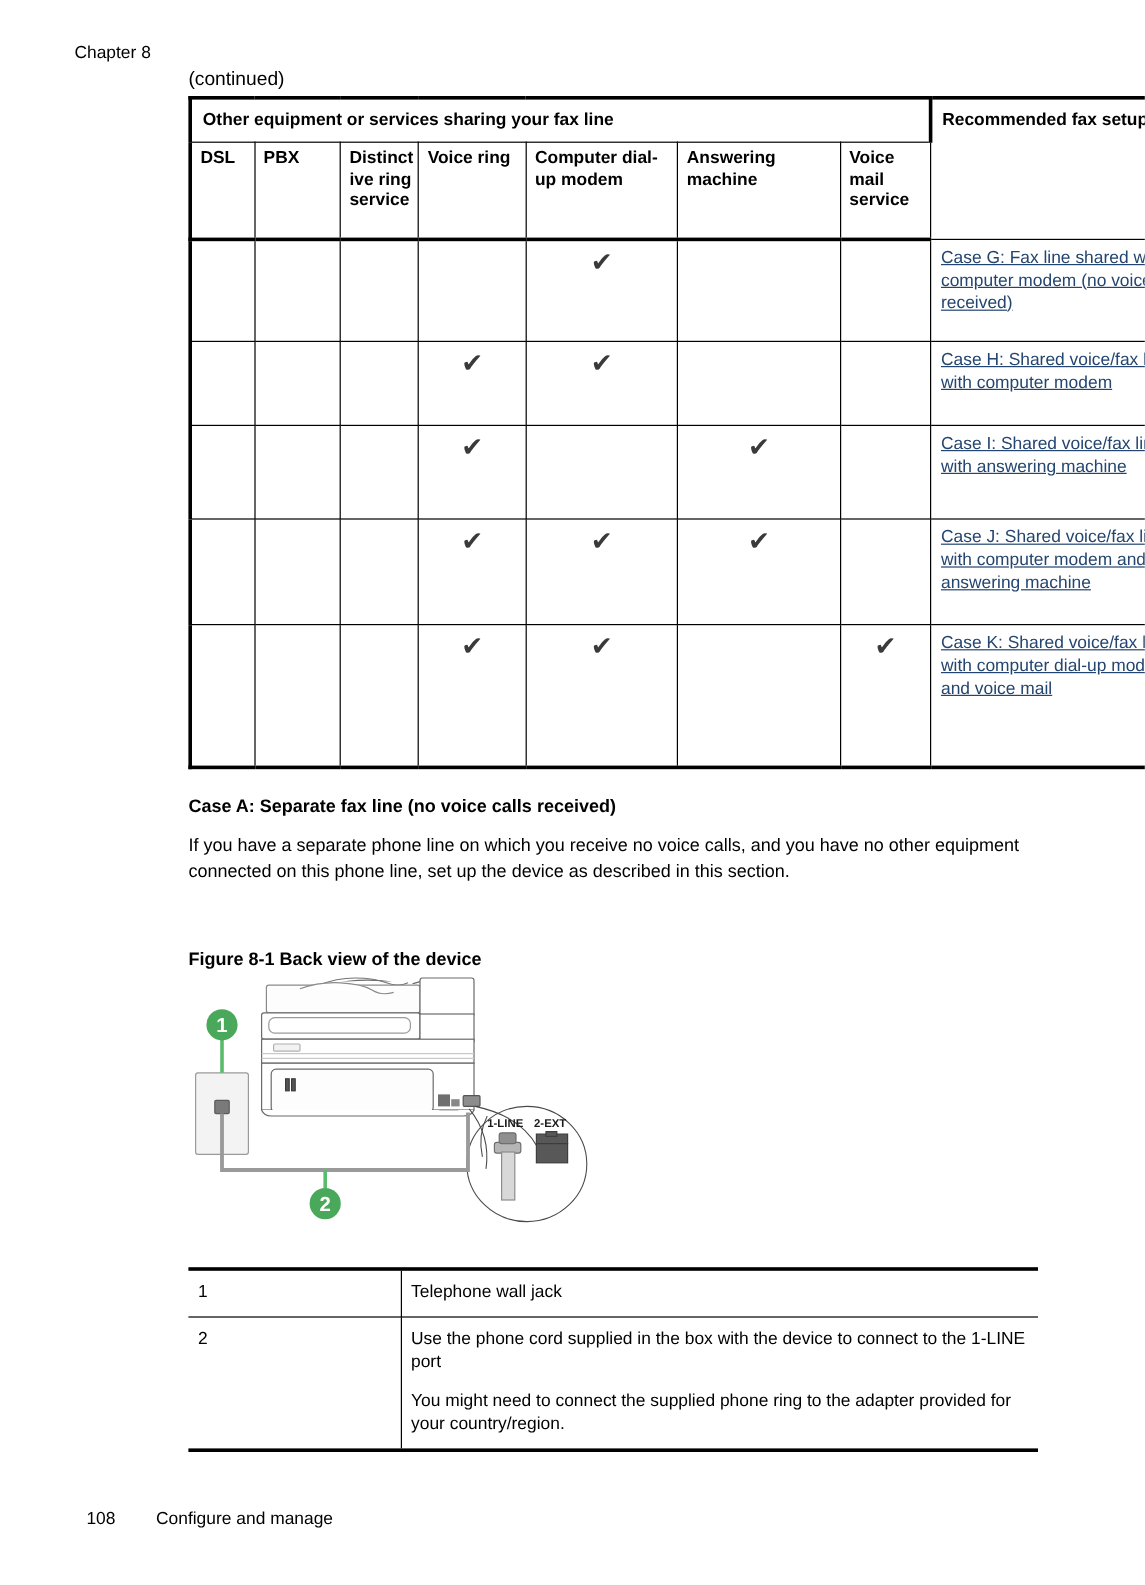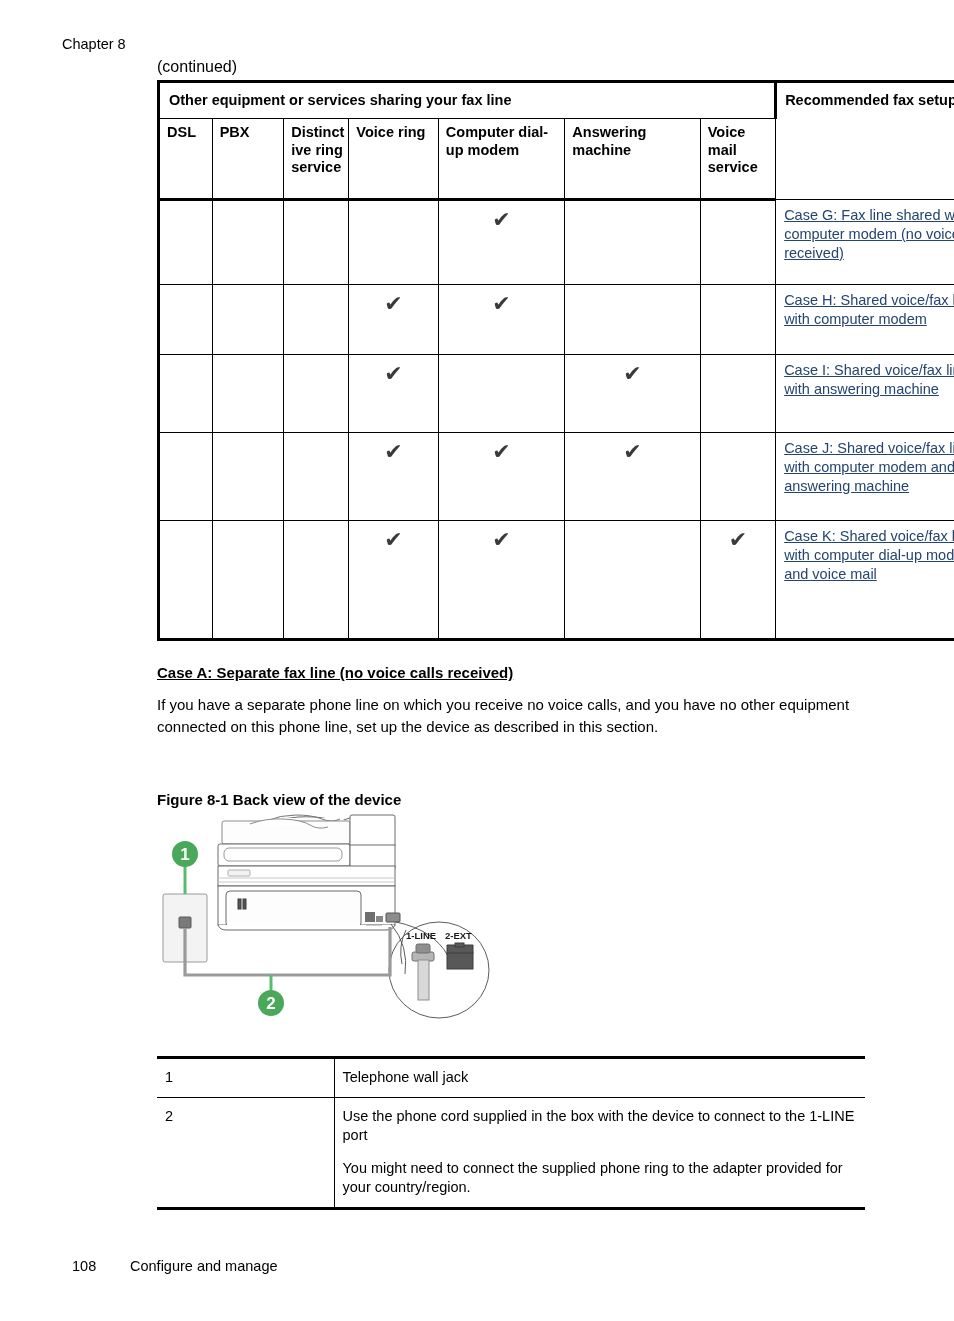--- a/index.html
+++ b/index.html
@@ -105,21 +105,20 @@
   }
 
   
   .case-heading {
     position: absolute;
     left: 157px;
     top: 664px;
     font-size: 15px;
     font-weight: bold;
     line-height: 18px;
-    text-decoration: underline;
   }
   .case-para {
     position: absolute;
     left: 157px;
     top: 694px;
     width: 712px;
     font-size: 15px;
     line-height: 21.5px;
   }
   .figure-heading {

